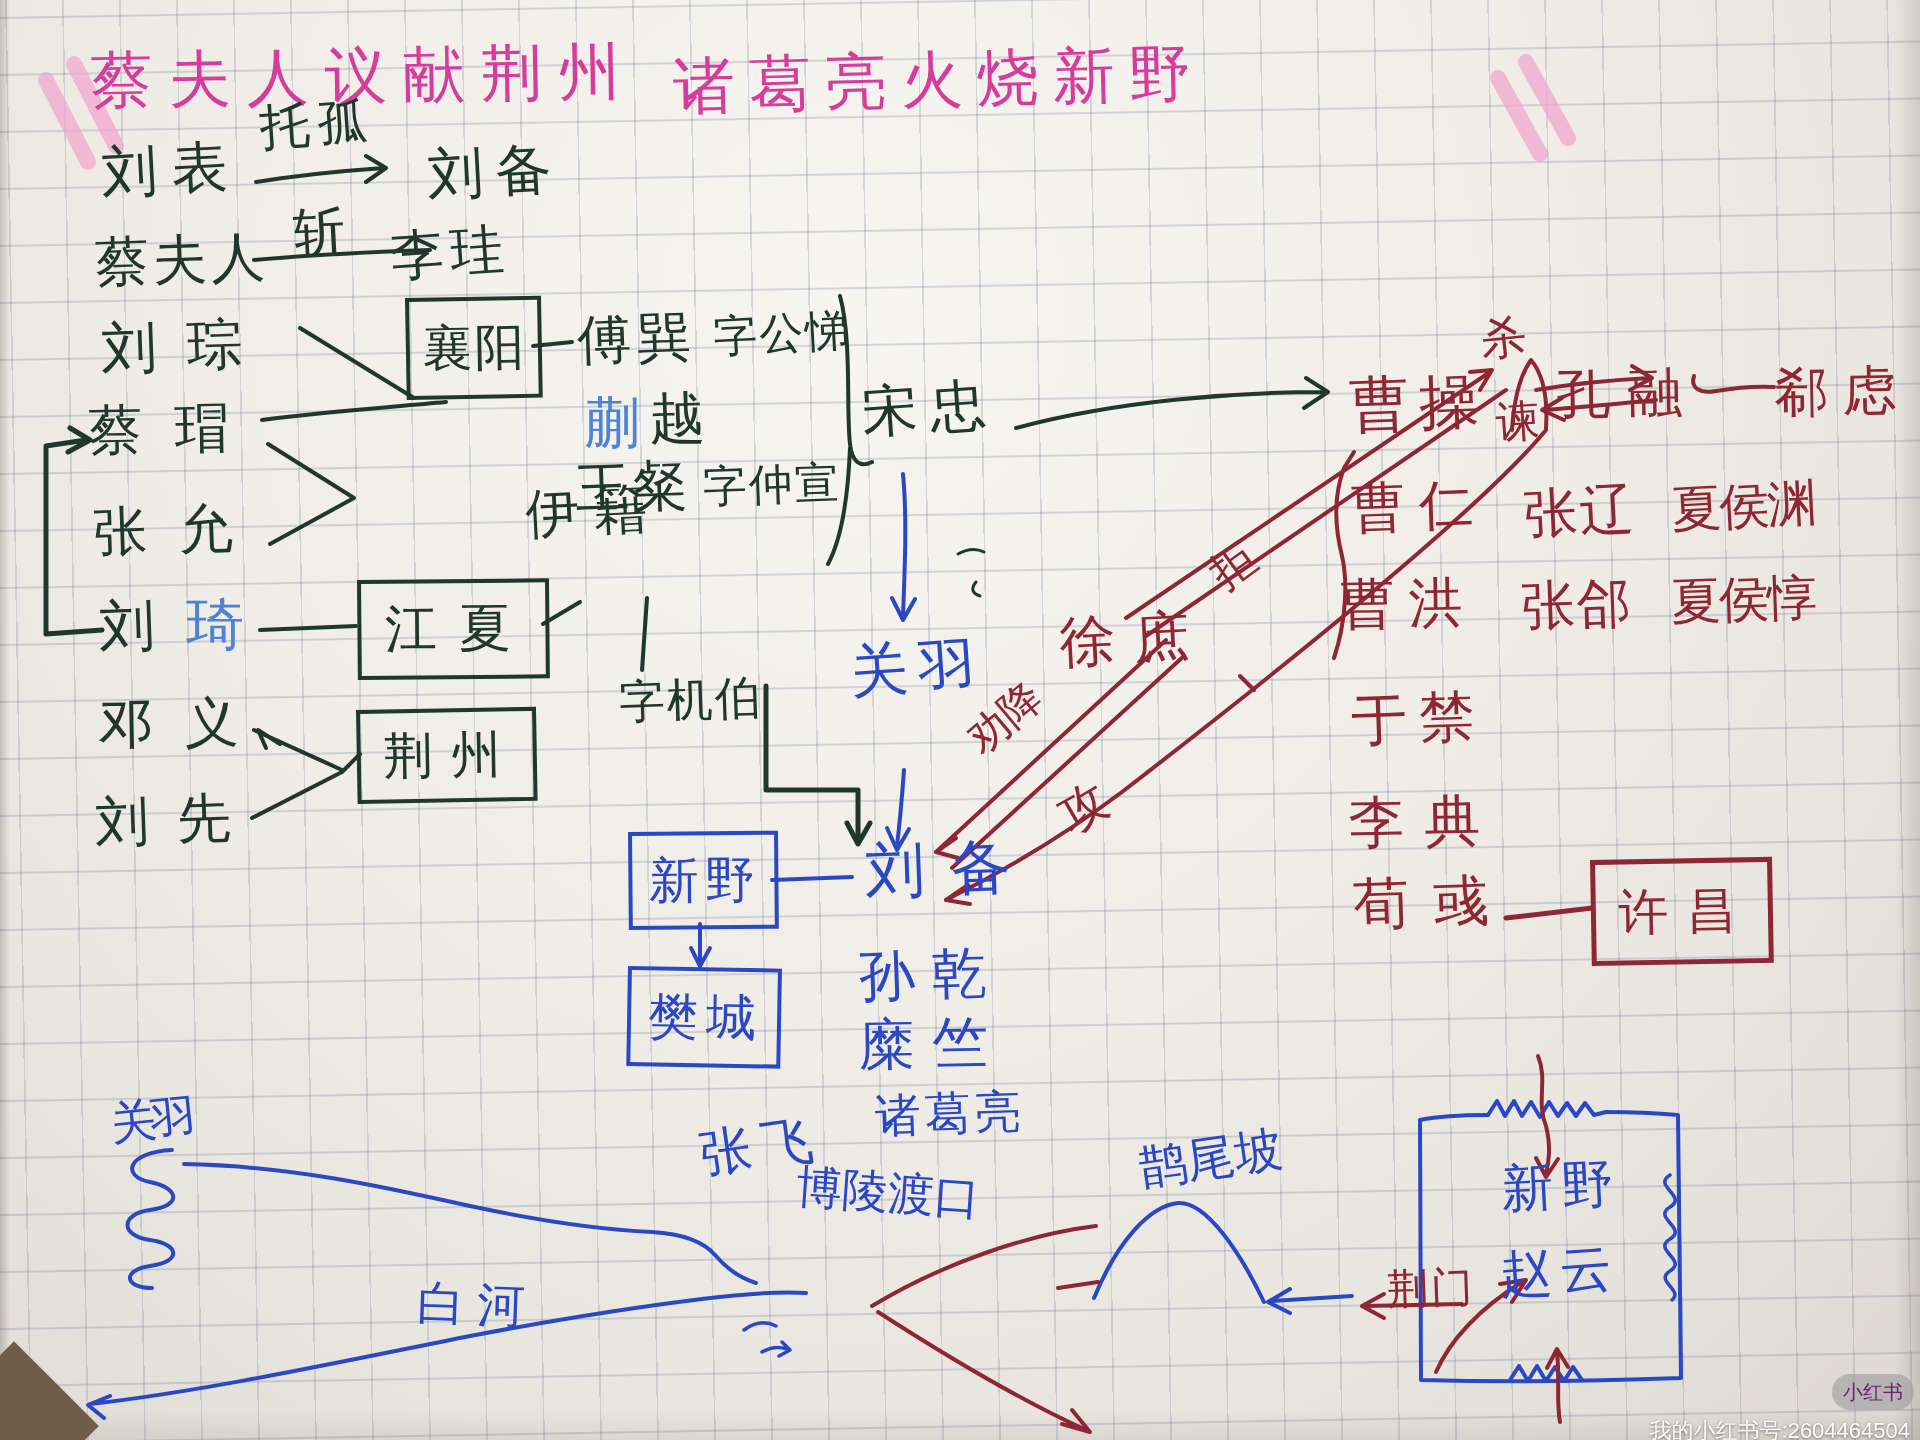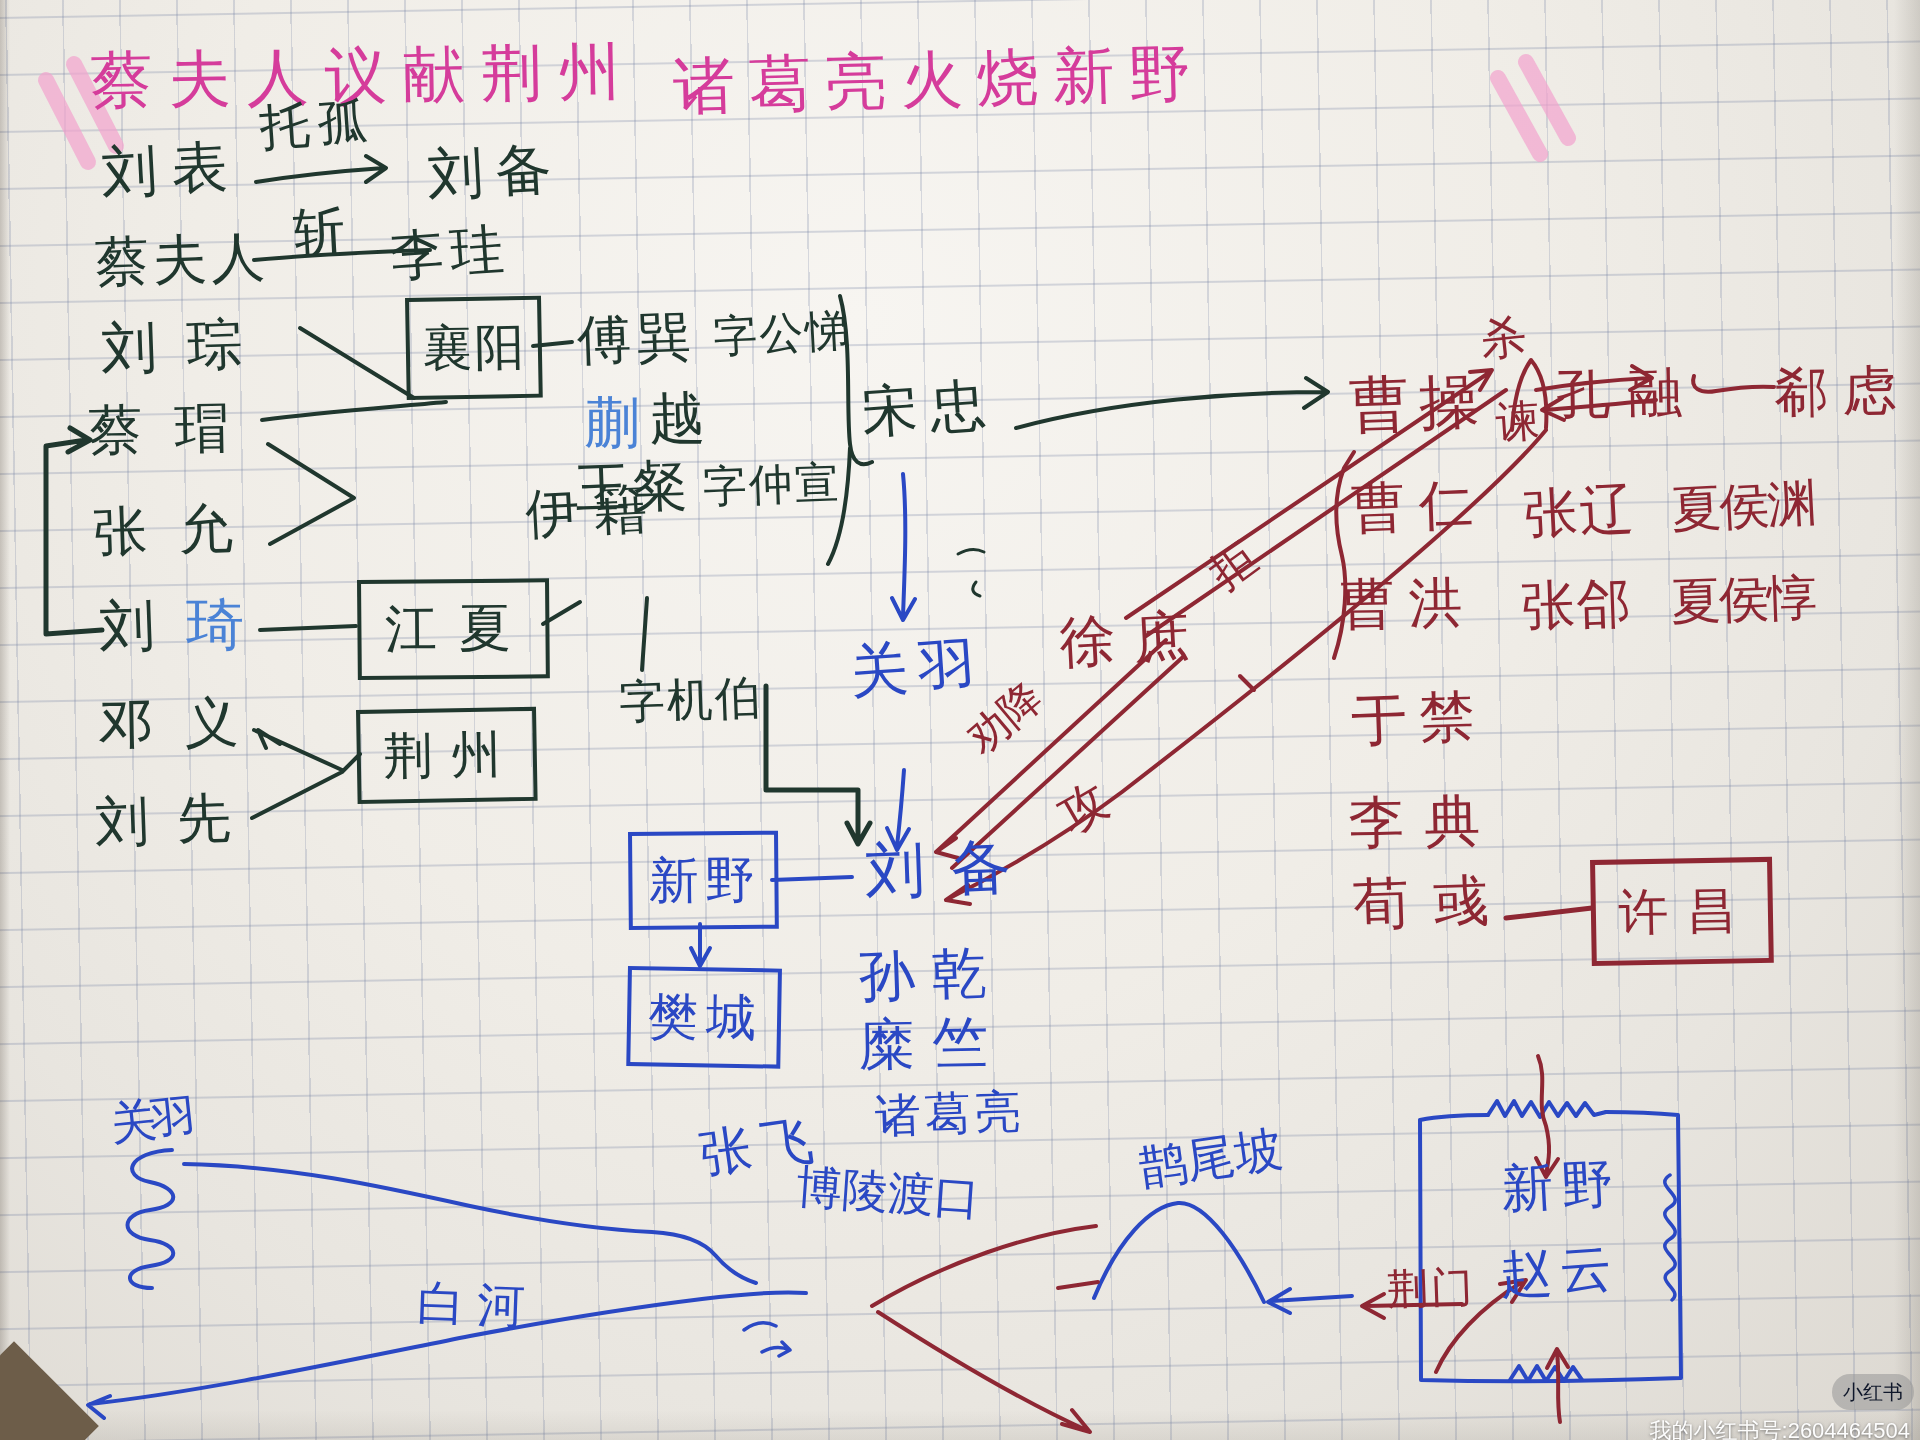--- a/index.html
+++ b/index.html
@@ -16,21 +16,21 @@
      linear-gradient(90deg, rgba(80,70,60,.25) 0px, rgba(80,70,60,0) 10px),
      linear-gradient(270deg, rgba(90,85,75,.18) 0px, rgba(90,85,75,0) 26px),
      linear-gradient(0deg, rgba(90,85,75,.10) 0px, rgba(90,85,75,0) 30px);}
   .corner{position:absolute;left:-46px;bottom:-46px;width:120px;height:120px;
      background:#6d5d49;transform:rotate(45deg);}
   svg#strokes{position:absolute;left:0;top:0;}
   #labels .lbl{position:absolute;white-space:nowrap;line-height:1.05;transform-origin:left top;}
   #labels .box{position:absolute;display:flex;align-items:center;justify-content:center;
      transform-origin:left top;background:transparent;}
   .watermark-pill{position:absolute;left:1832px;top:1374px;width:82px;height:36px;border-radius:18px;
-     background:rgba(150,150,150,.55);color:#0f172a;display:flex;align-items:center;justify-content:center;
+     background:rgba(150,150,150,.55);color:#701a75;display:flex;align-items:center;justify-content:center;
      font-size:20px;}
   .watermark-account{position:absolute;right:10px;top:1416px;color:#fdfdfd;font-size:22px;
      text-shadow:0 1px 3px rgba(60,60,60,.7);}
 </style>
 </head>
 <body>
 
 <div class="page">
   <div class="grid-layer"></div>
   <div class="shade"></div>

